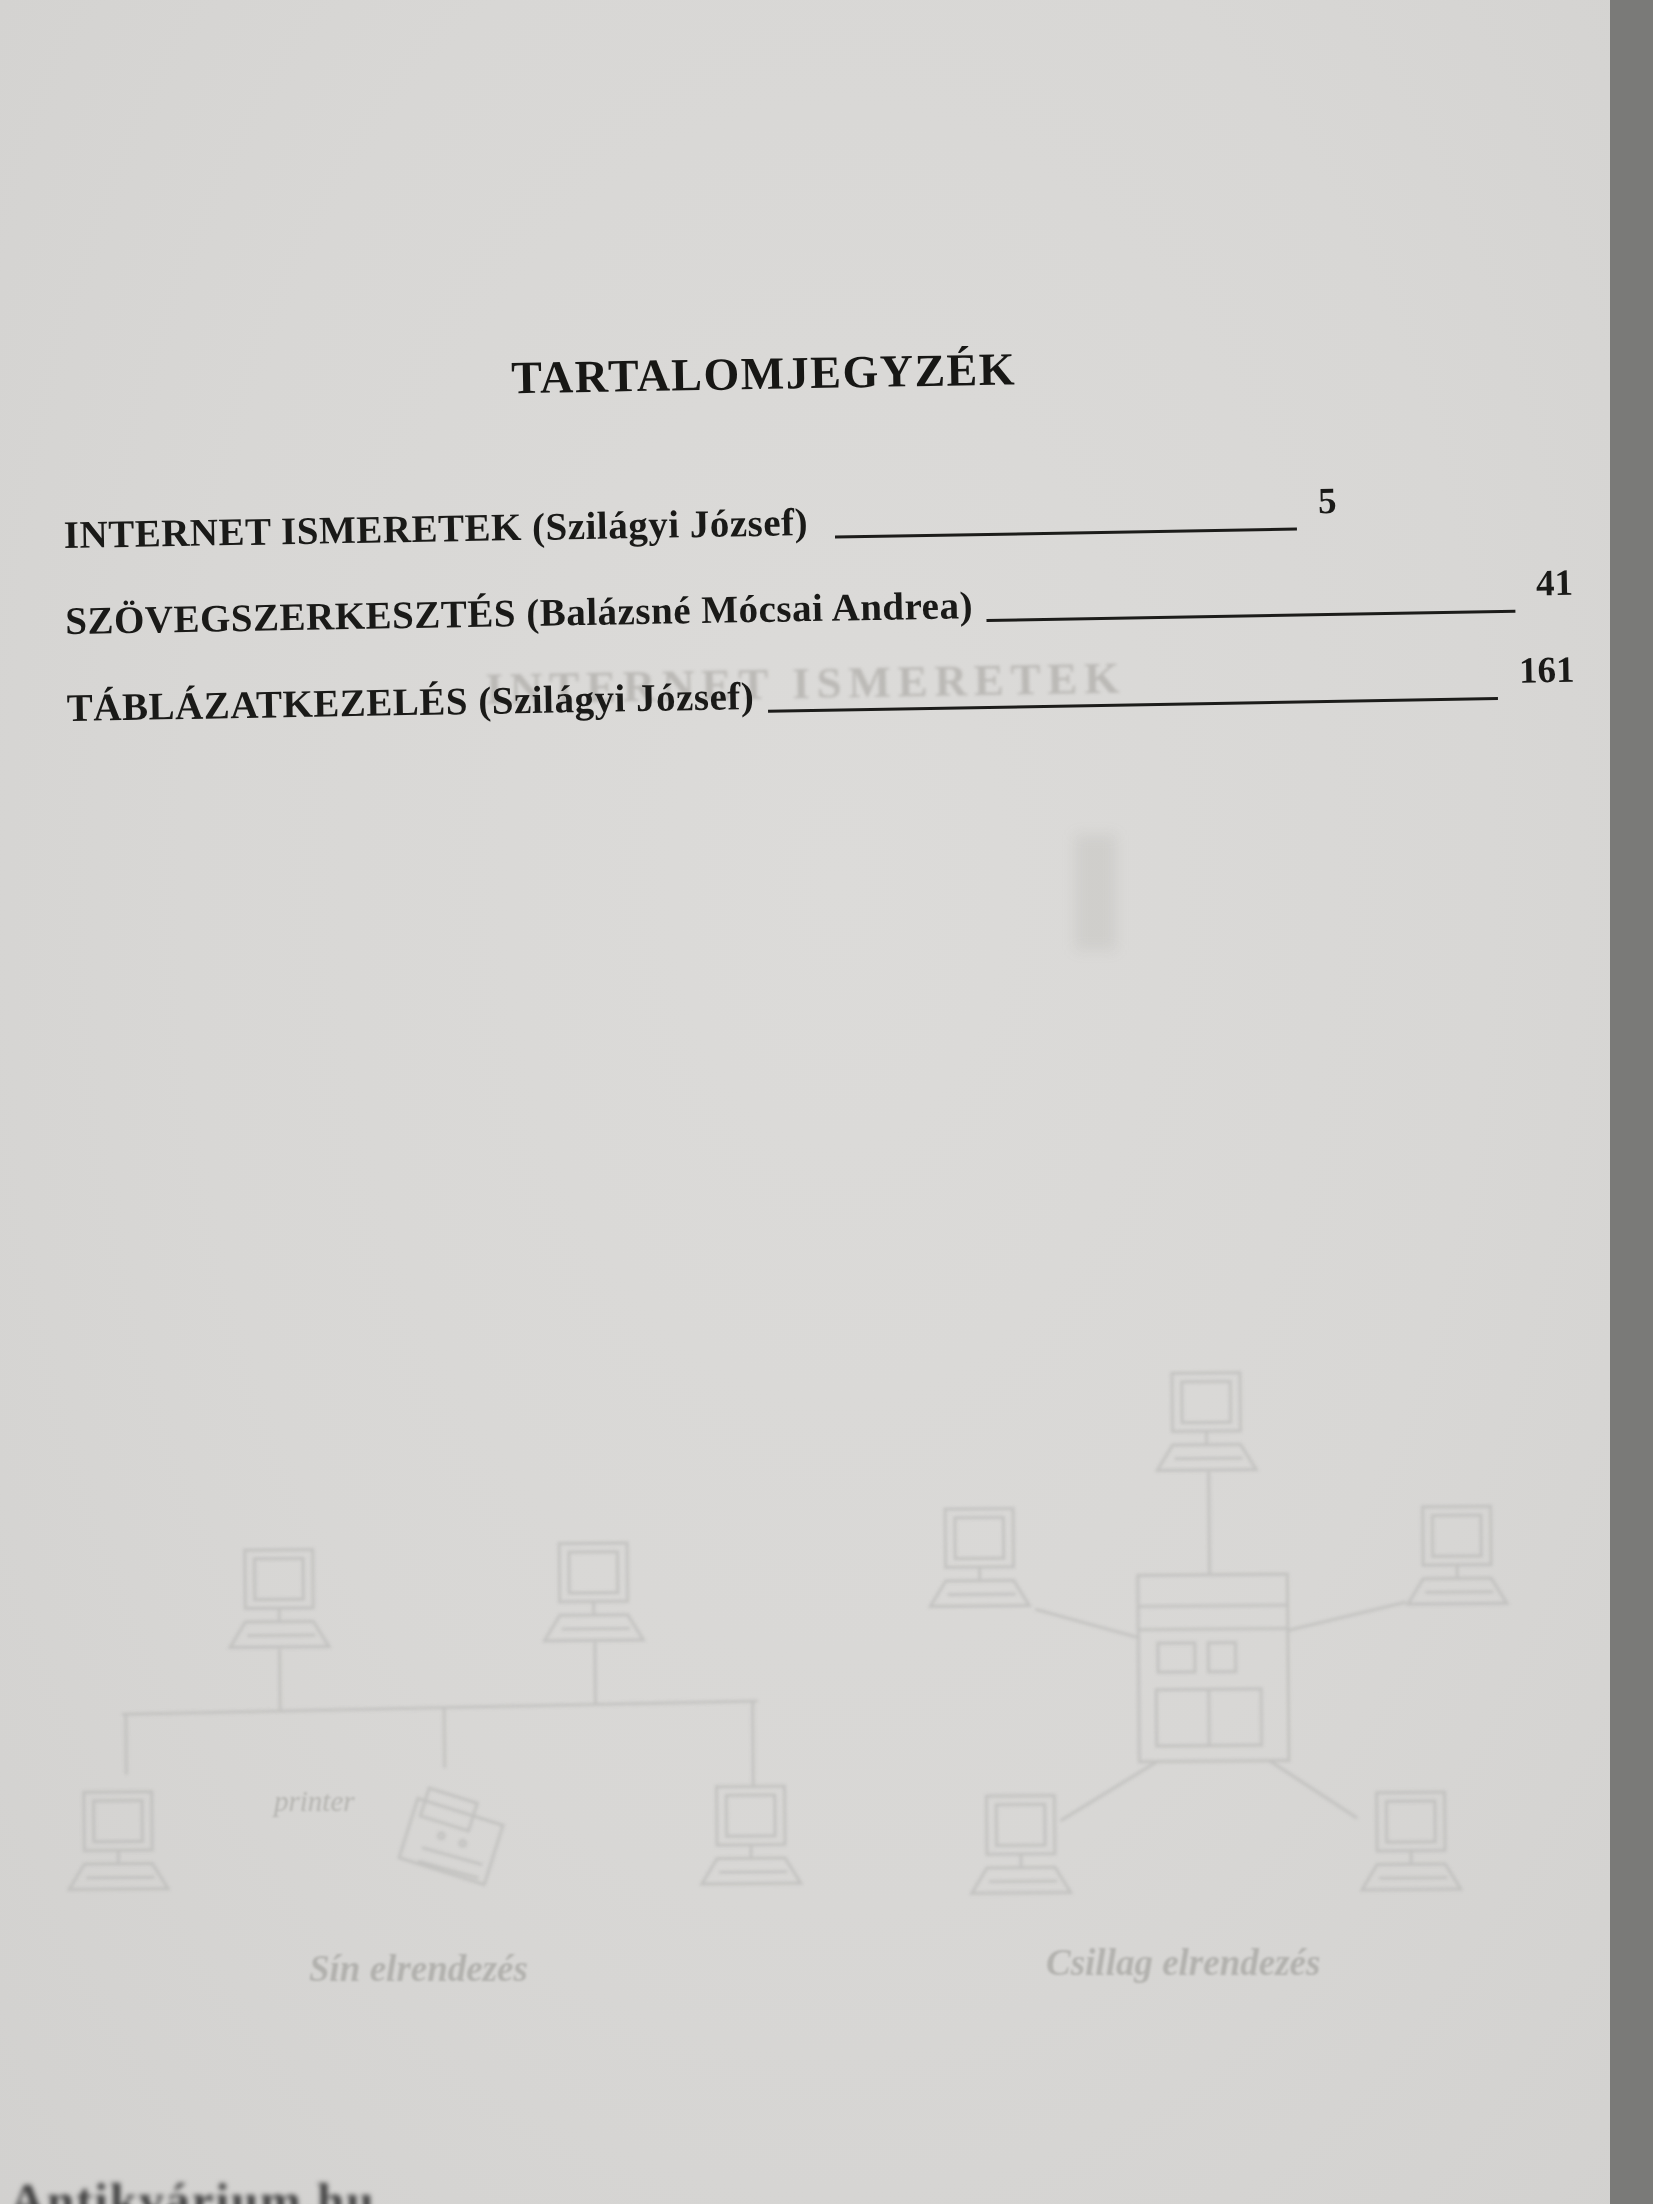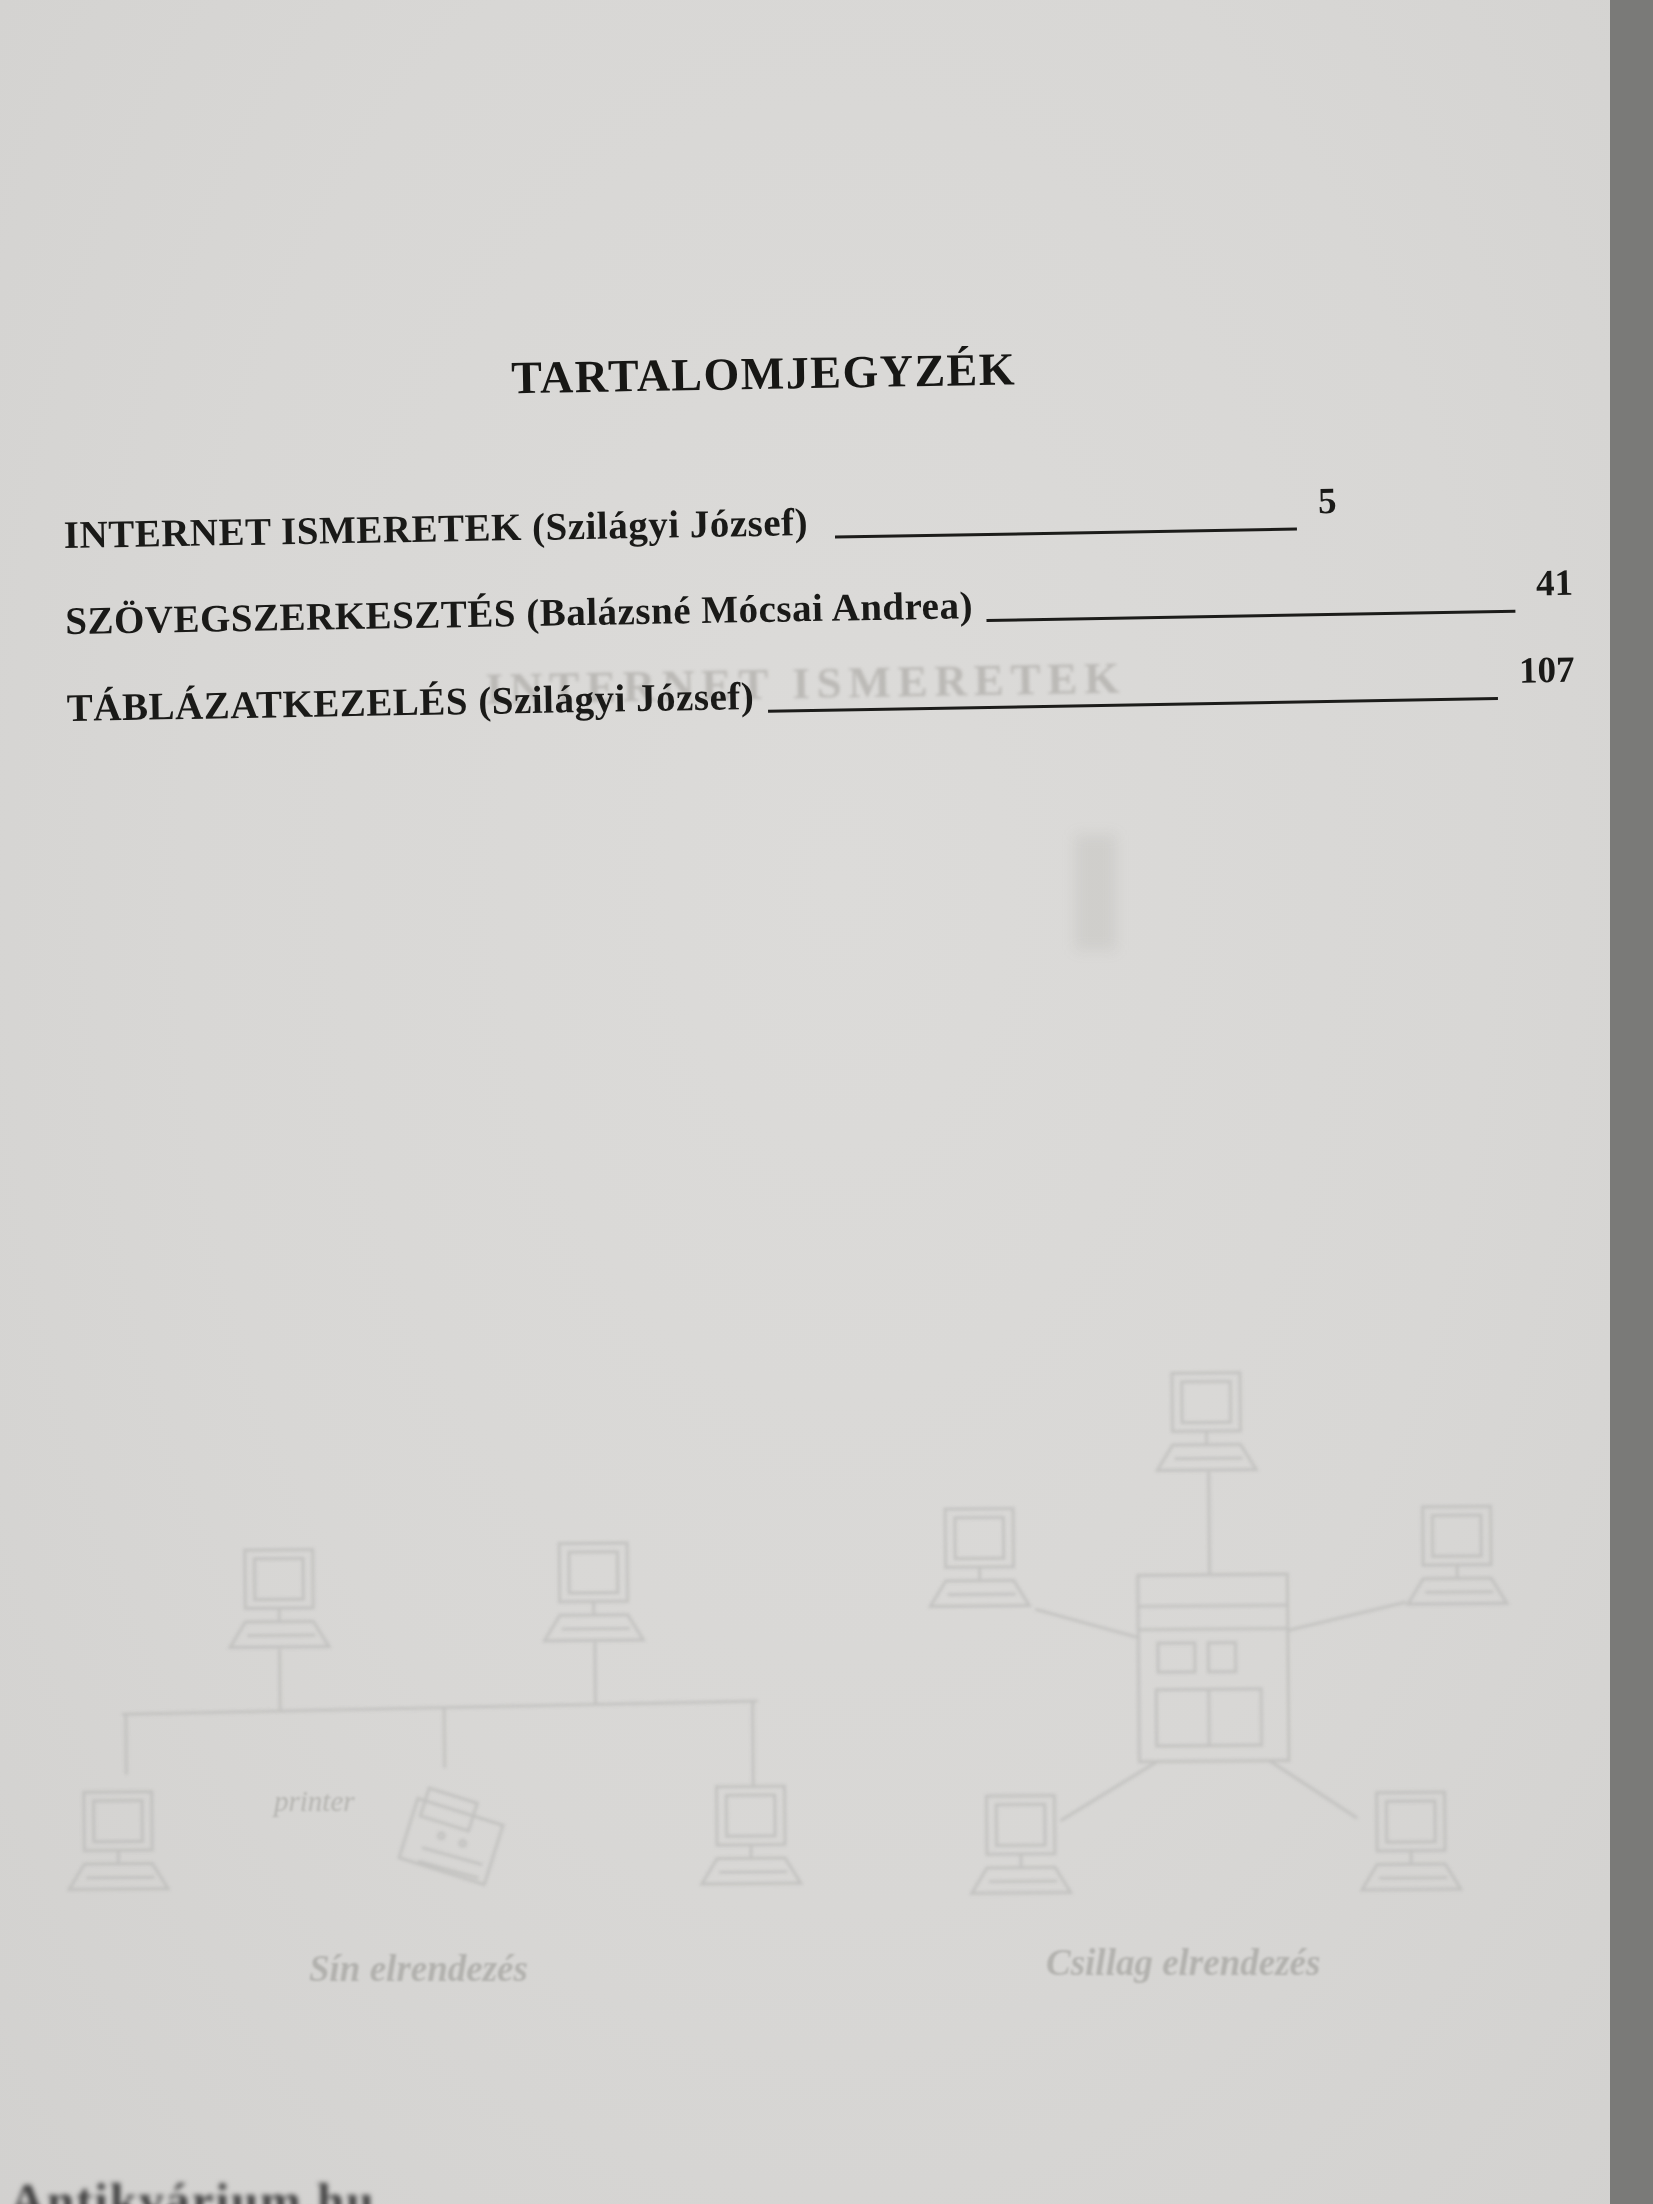--- a/index.html
+++ b/index.html
@@ -164,21 +164,21 @@
 
     <div class="toc-row row-2">
       <span class="toc-label">SZÖVEGSZERKESZTÉS (Balázsné Mócsai Andrea)</span>
       <span class="leader"></span>
       <span class="pagenum">41</span>
     </div>
 
     <div class="toc-row row-3">
       <span class="toc-label">TÁBLÁZATKEZELÉS (Szilágyi József)</span>
       <span class="leader"></span>
-      <span class="pagenum">107</span>
+      <span class="pagenum">161</span>
     </div>
 
   </div>
 
   <div class="watermark">Antikvárium.hu</div>
 
 </div>
 
 
 </body></html>

